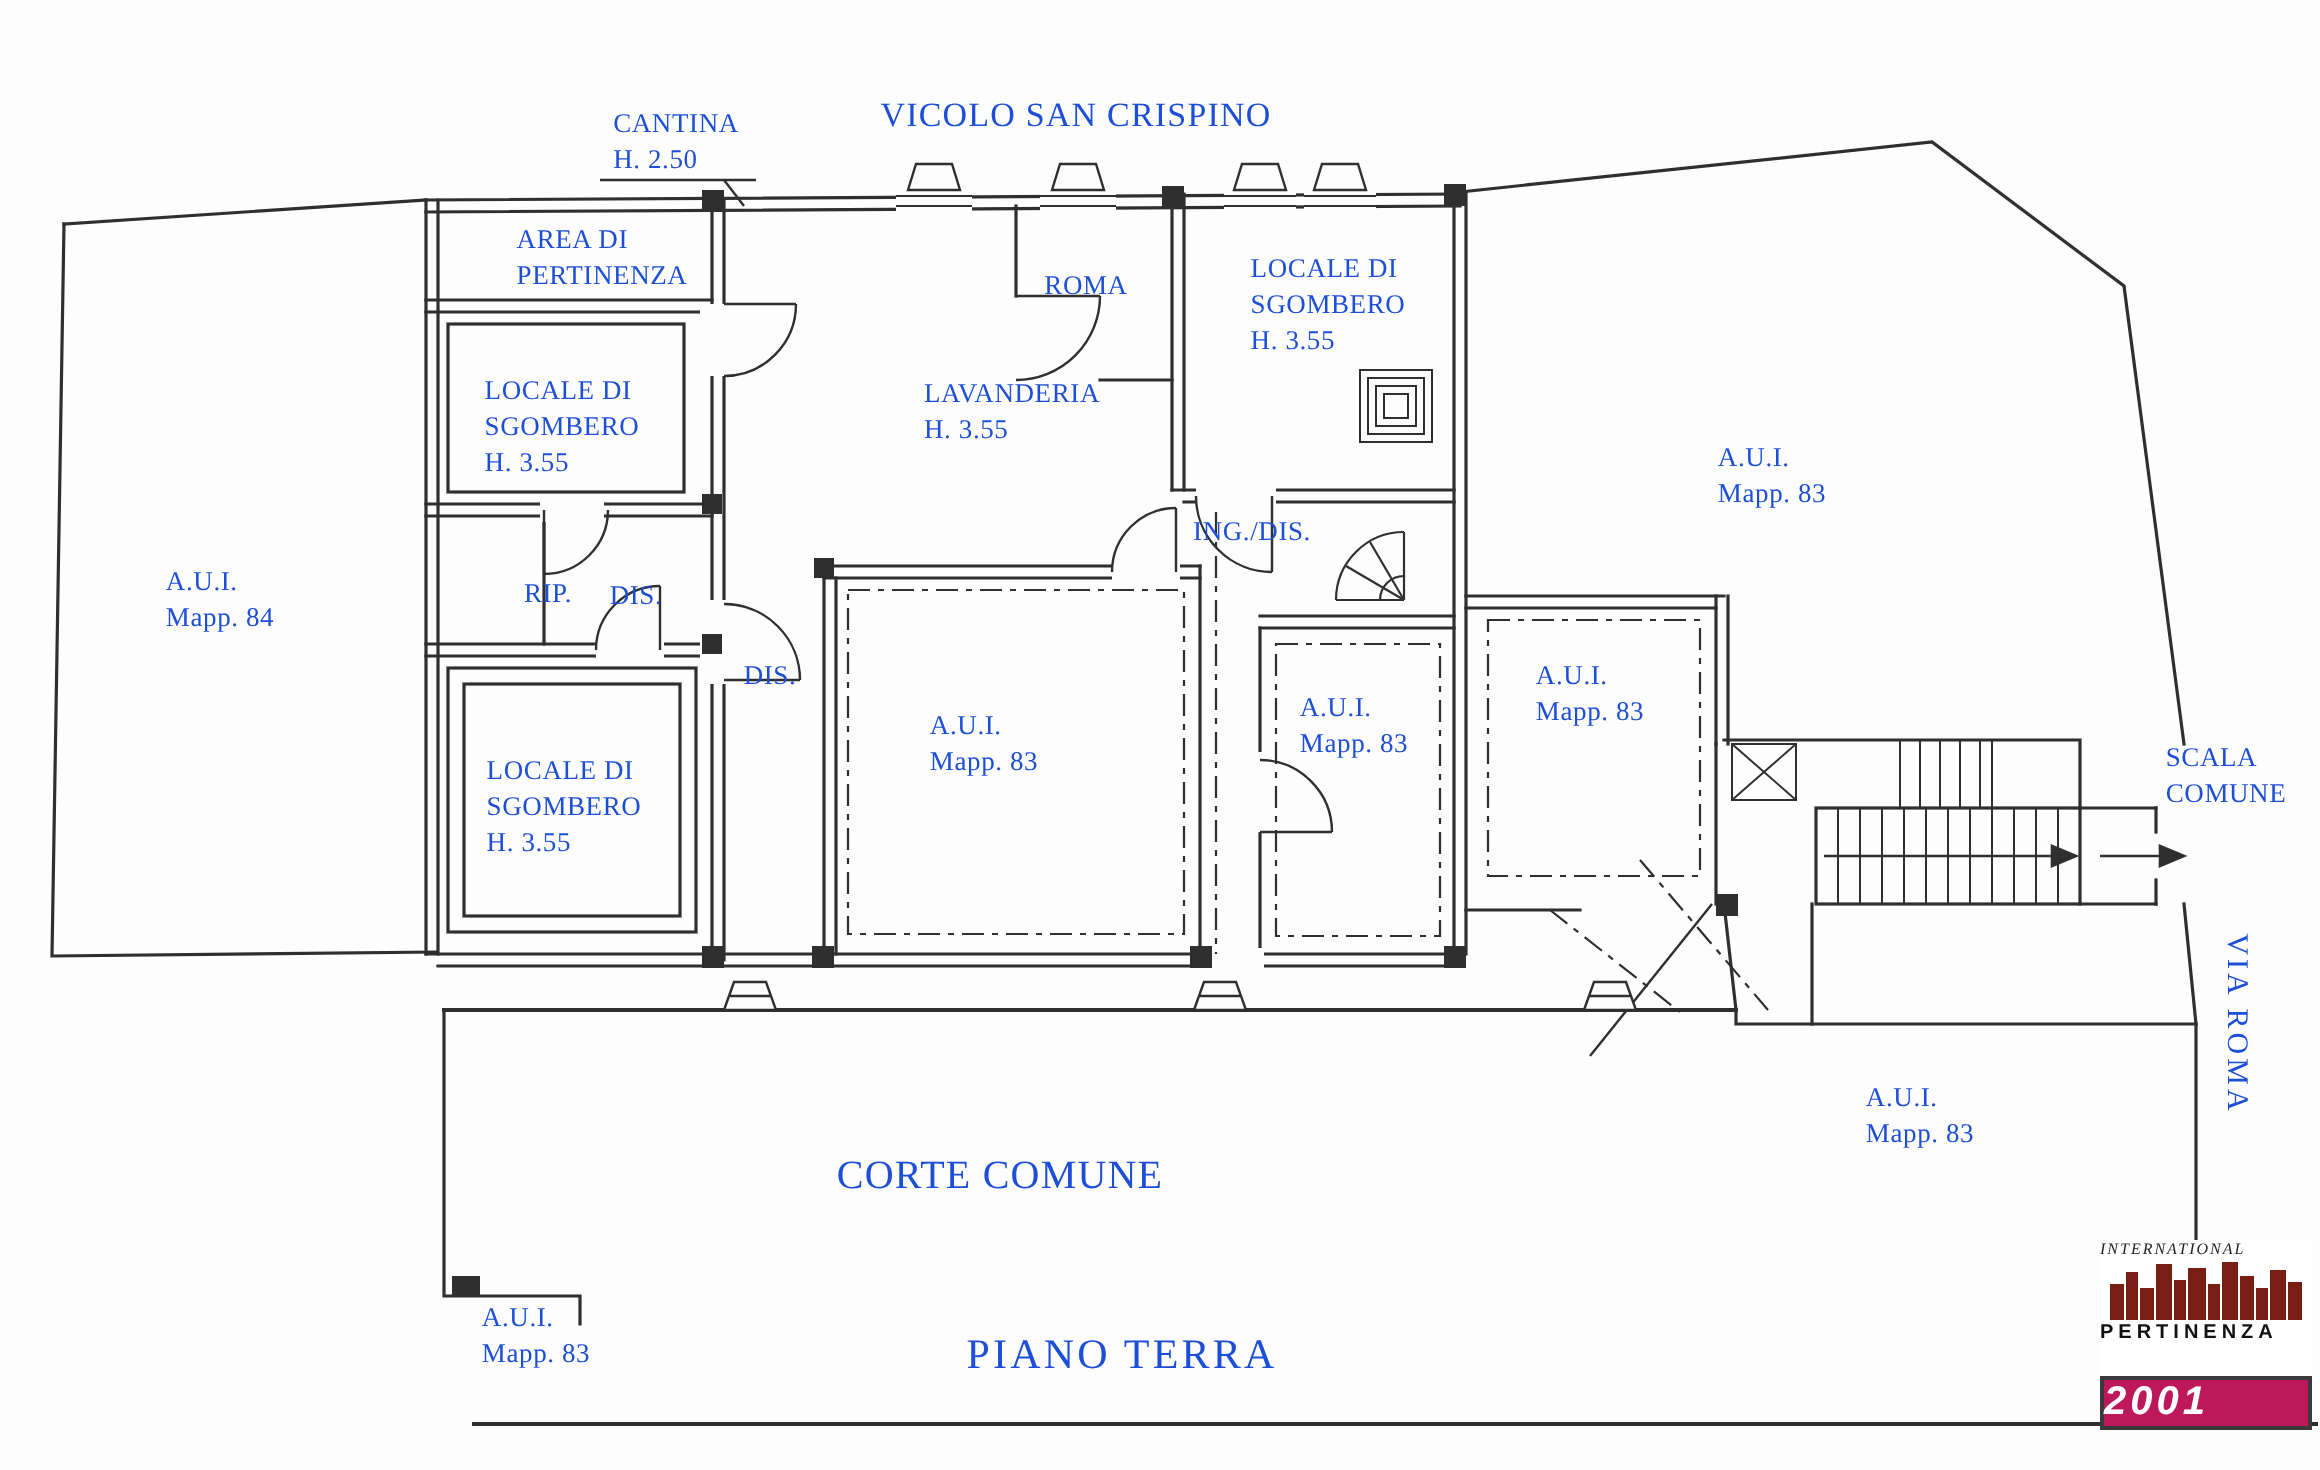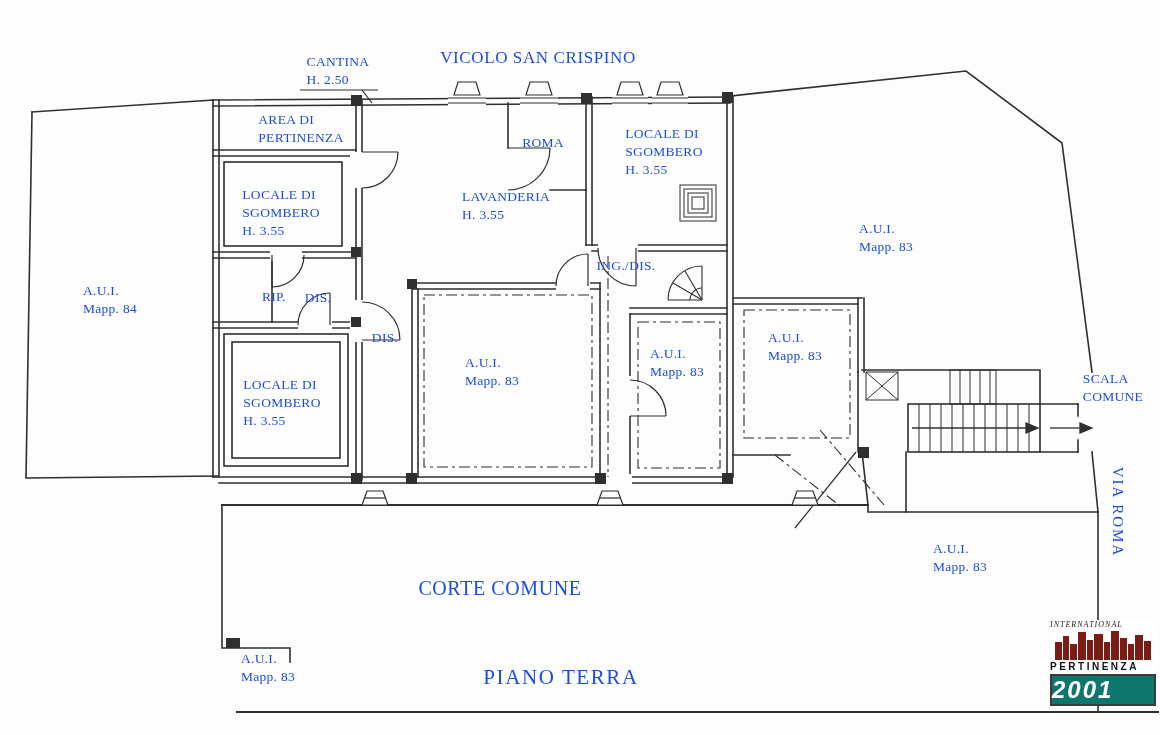--- a/index.html
+++ b/index.html
@@ -27,22 +27,22 @@
   }
   .logo-int {
     font-family:"Liberation Serif", serif; font-style:italic;
     font-size:8px; letter-spacing:1px; color:#222;
   }
   .logo-sky { display:block; margin:1px auto 0; }
   .logo-name {
     font-weight:bold; font-size:10px; letter-spacing:2.5px; color:#111; margin-top:1px;
   }
   .logo-year {
-    background:#0f766e; color:#fff; font-weight:bold; font-style:italic;
-    font-size:24px; line-height:1.15; letter-spacing:2px; margin-top:2px;
+    background:#be185d; color:#fff; font-weight:bold; font-style:italic;
+    font-size:20px; line-height:1.15; letter-spacing:2px; margin-top:16px;
     border:2px solid #3a3a3a;
   }
 </style>
 </head>
 <body>
 
 <div class="page">
 
   <svg class="plan-svg" width="1160" height="735" viewBox="0 0 1160 735">
 

